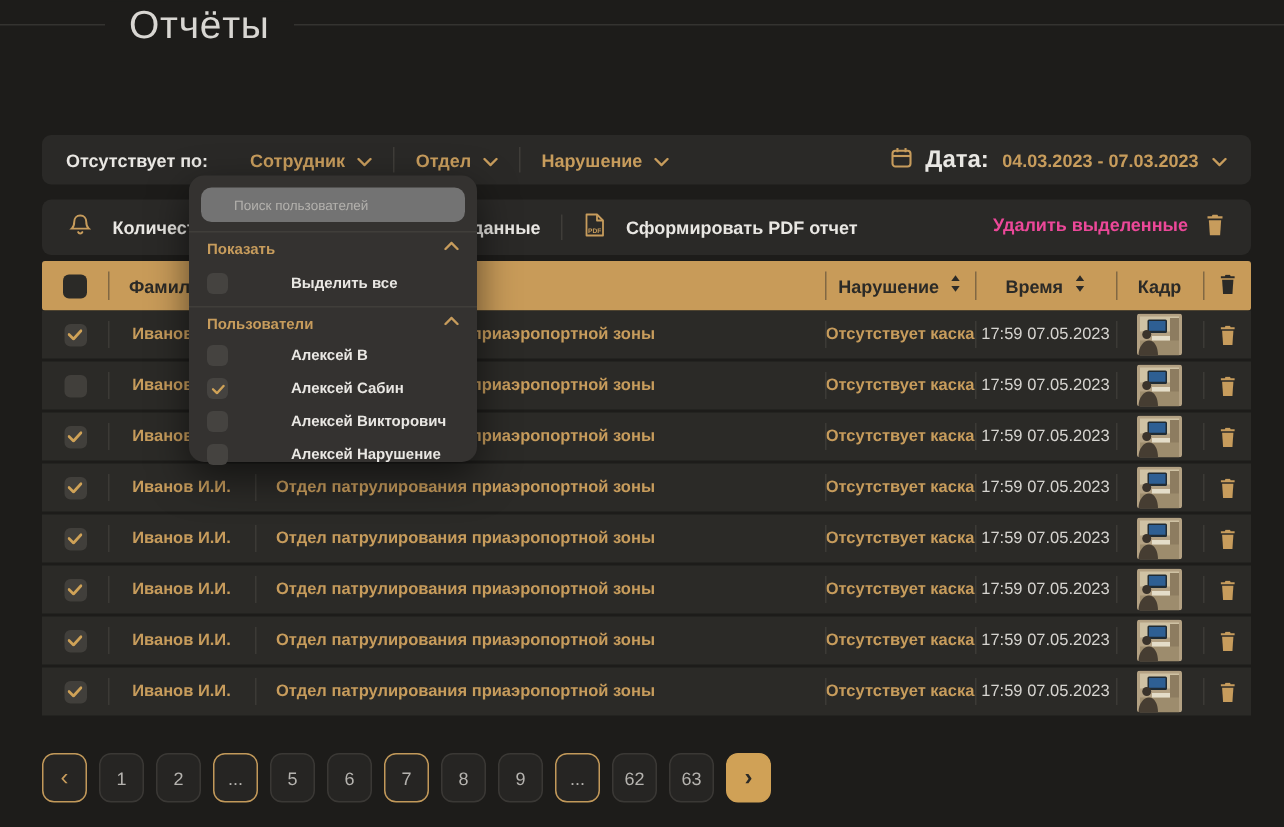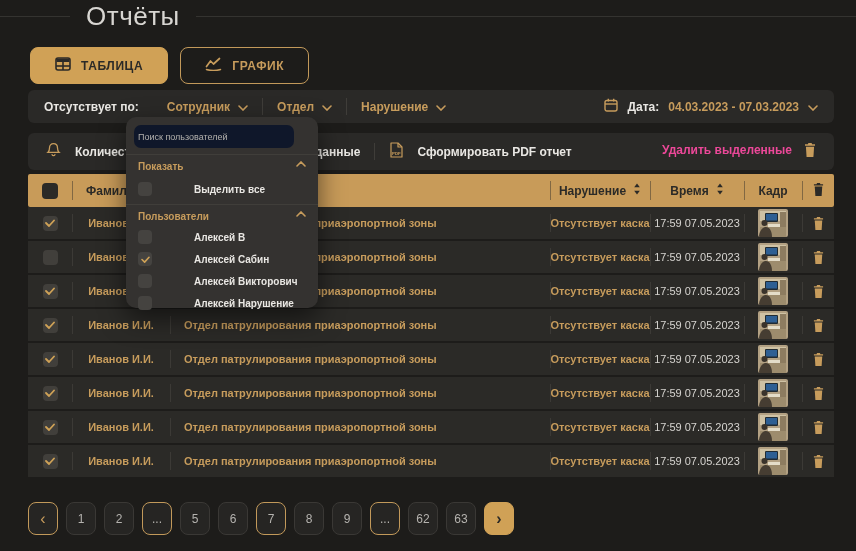--- a/index.html
+++ b/index.html
@@ -22,21 +22,21 @@
 
   
   .filter-bar { position:absolute; top:90px; left:28px; width:806px; height:33px;
     background:#2a2927; border-radius:6px; display:flex; align-items:center; padding:0 16px; }
   .fb-label { color:#e9e7e3; font-size:12px; font-weight:bold; margin-right:14px; }
   .fb-dd { display:flex; align-items:center; gap:8px; background:none; border:none;
     color:#c79c5c; font-size:12px; font-weight:bold; font-family:inherit; cursor:pointer; padding:0 14px; }
   .vsep { width:1px; height:17px; background:#3f3d39; }
   .date-group { margin-left:auto; display:flex; align-items:center; gap:9px; background:none;
     border:none; cursor:pointer; font-family:inherit; }
-  .date-label { color:#e9e7e3; font-size:12px; font-weight:bold; }
+  .date-label { color:#e9e7e3; font-size:16px; font-weight:bold; }
   .date-value { color:#c79c5c; font-size:12px; font-weight:bold; }
 
   
   .toolbar { position:absolute; top:133px; left:28px; width:806px; height:37px;
     background:#2a2927; border-radius:6px; display:flex; align-items:center; padding:0 18px; gap:14px; }
   .tb-item { display:flex; align-items:center; gap:14px; background:none; border:none;
     color:#e9e7e3; font-size:12px; font-weight:bold; font-family:inherit; cursor:pointer; }
   .tb-delete { margin-left:auto; display:flex; gap:12px; background:none;
     border:none; color:#ec4899; font-size:12px; font-weight:bold; font-family:inherit; cursor:pointer; }
 
@@ -72,61 +72,39 @@
   .pg { width:30px; height:33px; border-radius:8px; background:#262523; border:1px solid #3a3835;
     color:#b5b3af; font-size:12px; font-family:inherit; cursor:pointer;
     display:flex; align-items:center; justify-content:center; }
   .pg.prev, .pg.ellipsis, .pg.current { border-color:#c2995a; }
   .pg.prev { color:#c79c5c; font-size:16px; }
   .pg.next { background:#d0a156; border-color:#d0a156; color:#2b2a27; font-size:16px; font-weight:bold; }
 
   
   .dd-panel { position:absolute; top:117px; left:126px; width:192px; height:191px;
     background:#343230; border-radius:10px; z-index:20; box-shadow:0 10px 26px rgba(0,0,0,.55); }
-  .dd-search { display:block; margin:8px 8px 6px; width:160px; height:23px; background:#0f172a;
-    border:none; border-radius:7px; color:#d8d6d2; font-size:9px; padding:0 4px; font-family:inherit; }
+  .dd-search { display:block; margin:8px 8px 6px; width:176px; height:23px; background:#737373;
+    border:none; border-radius:7px; color:#d8d6d2; font-size:9px; padding:0 22px; font-family:inherit; }
   .dd-search::placeholder { color:#b3b1ad; }
   .dd-div { height:1px; background:#403e3a; }
   .dd-sec { display:flex; align-items:flex-start; justify-content:space-between; padding:6px 12px 4px; }
   .dd-sec-title { color:#c79c5c; font-size:10px; font-weight:bold; }
   .dd-row { display:flex; align-items:center; gap:10px; padding:4px 12px; }
   .dd-row .cbx { width:14px; height:14px; background:#454340; border-radius:4px; }
   .dd-row-label { color:#e9e7e3; font-size:10px; font-weight:bold;margin-left:32px; }
   .chev-btn { background:none; border:none; cursor:pointer; padding:0; display:flex; }
 </style>
 </head>
 <body>
 
 <div class="page">
 
   <div class="title-line"></div>
   <div class="page-title">Отчёты</div>
 
-  <div class="tabs">
-    <button class="tab active">
-      <span>
-        <svg width="16" height="14" viewBox="0 0 16 14">
-            <rect x="1" y="1" width="14" height="12" rx="2" fill="none" stroke="#2b2a27" stroke-width="1.6"></rect>
-            <rect x="1.6" y="1.6" width="12.8" height="3.4" fill="#2b2a27"></rect>
-            <line x1="8" y1="5" x2="8" y2="13" stroke="#2b2a27" stroke-width="1.6"></line>
-            <line x1="1" y1="9" x2="15" y2="9" stroke="#2b2a27" stroke-width="1.6"></line>
-          </svg>
-      </span>
-      <span>ТАБЛИЦА</span>
-    </button>
-    <button class="tab ghost">
-      <span>
-        <svg width="17" height="14" viewBox="0 0 17 14">
-            <polyline points="1.5,9.5 5.5,4 8.5,7 14.5,1.5" fill="none" stroke="#c79c5c" stroke-width="1.7" stroke-linecap="round" stroke-linejoin="round"></polyline>
-            <path d="M1.5 12.5c4 1.2 10 1.2 14 0" fill="none" stroke="#c79c5c" stroke-width="1.5" stroke-linecap="round"></path>
-          </svg>
-      </span>
-      <span>ГРАФИК</span>
-    </button>
-  </div>
 
   <div class="filter-bar">
     <span class="fb-label">Отсутствует по:</span>
     <button class="fb-dd">
       <span>Сотрудник</span>
       <span><svg width="10" height="6" viewBox="0 0 10 6">
             <polyline points="1,1 5,5 9,1" fill="none" stroke="#c79c5c" stroke-width="1.6" stroke-linecap="round"></polyline>
           </svg></span>
     </button>
     <span class="vsep"></span>

